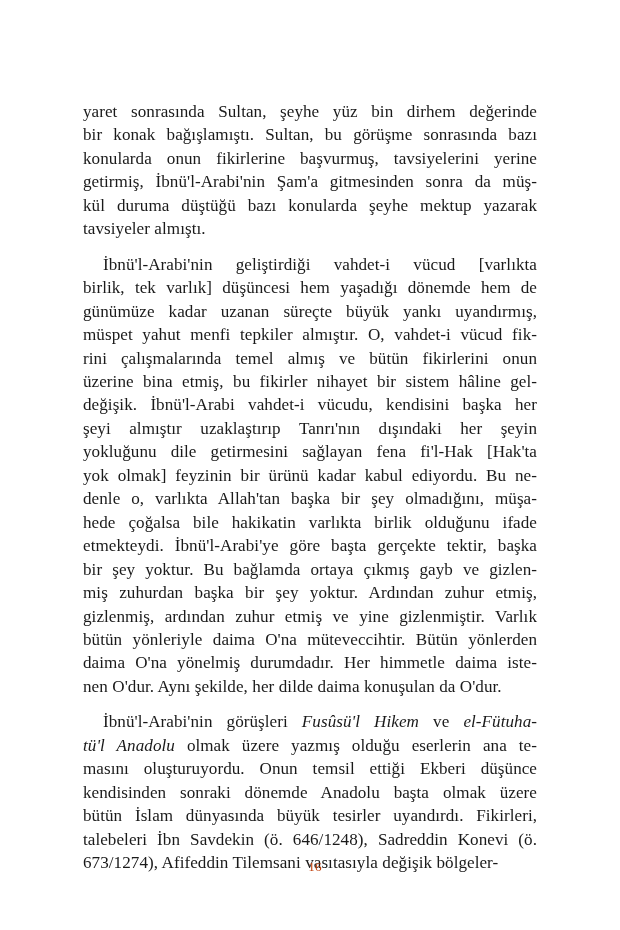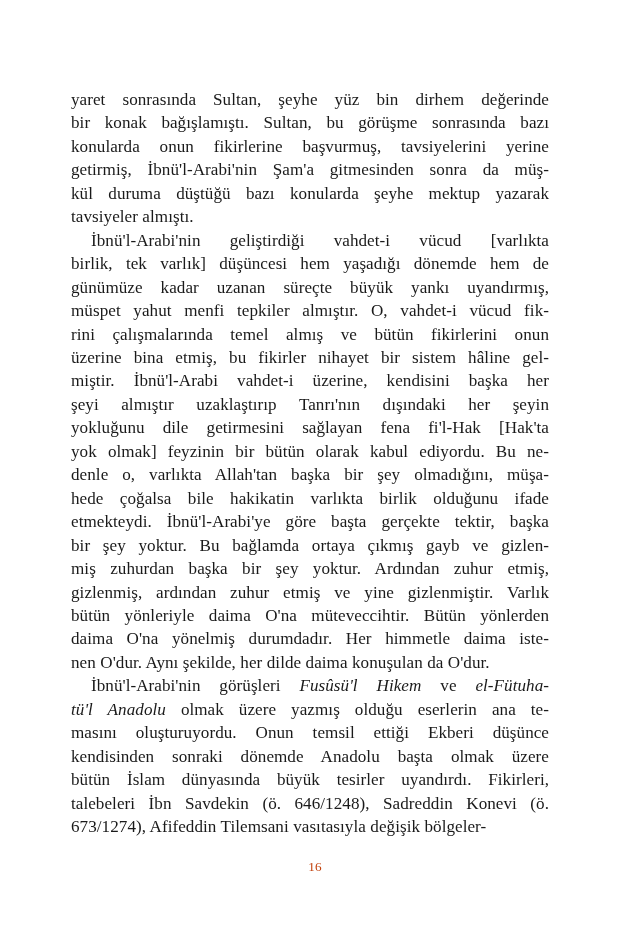--- a/index.html
+++ b/index.html
@@ -24,21 +24,21 @@
   }
 
   .text-block {
     position: absolute;
     left: 71px;
     top: 88px;
     width: 478px;
   }
 
   .para {
-    margin: 0;
+    margin: 12px;
     font-size: 17.1px;
     line-height: 23.45px;
     text-align: justify;
     text-justify: inter-word;
     letter-spacing: 0.05px;
     word-spacing: 0.1px;
     -webkit-hyphens: none;
     hyphens: none;
   }
 
@@ -87,24 +87,24 @@
         <span class="line">kül duruma düştüğü bazı konularda şeyhe mektup yazarak</span>
         <span class="line last">tavsiyeler almıştı.</span>
       </p>
       <p class="para">
         <span class="line indent">İbnü'l-Arabi'nin geliştirdiği vahdet-i vücud [varlıkta</span>
         <span class="line">birlik, tek varlık] düşüncesi hem yaşadığı dönemde hem de</span>
         <span class="line">günümüze kadar uzanan süreçte büyük yankı uyandırmış,</span>
         <span class="line">müspet yahut menfi tepkiler almıştır. O, vahdet-i vücud fik-</span>
         <span class="line">rini çalışmalarında temel almış ve bütün fikirlerini onun</span>
         <span class="line">üzerine bina etmiş, bu fikirler nihayet bir sistem hâline gel-</span>
-        <span class="line">miştir. İbnü'l-Arabi vahdet-i üzerine, kendisini başka her</span>
+        <span class="line">değişik. İbnü'l-Arabi vahdet-i vücudu, kendisini başka her</span>
         <span class="line">şeyi almıştır uzaklaştırıp Tanrı'nın dışındaki her şeyin</span>
         <span class="line">yokluğunu dile getirmesini sağlayan fena fi'l-Hak [Hak'ta</span>
-        <span class="line">yok olmak] feyzinin bir bütün olarak kabul ediyordu. Bu ne-</span>
+        <span class="line">yok olmak] feyzinin bir ürünü kadar kabul ediyordu. Bu ne-</span>
         <span class="line">denle o, varlıkta Allah'tan başka bir şey olmadığını, müşa-</span>
         <span class="line">hede çoğalsa bile hakikatin varlıkta birlik olduğunu ifade</span>
         <span class="line">etmekteydi. İbnü'l-Arabi'ye göre başta gerçekte tektir, başka</span>
         <span class="line">bir şey yoktur. Bu bağlamda ortaya çıkmış gayb ve gizlen-</span>
         <span class="line">miş zuhurdan başka bir şey yoktur. Ardından zuhur etmiş,</span>
         <span class="line">gizlenmiş, ardından zuhur etmiş ve yine gizlenmiştir. Varlık</span>
         <span class="line">bütün yönleriyle daima O'na müteveccihtir. Bütün yönlerden</span>
         <span class="line">daima O'na yönelmiş durumdadır. Her himmetle daima iste-</span>
         <span class="line last">nen O'dur. Aynı şekilde, her dilde daima konuşulan da O'dur.</span>
       </p>

